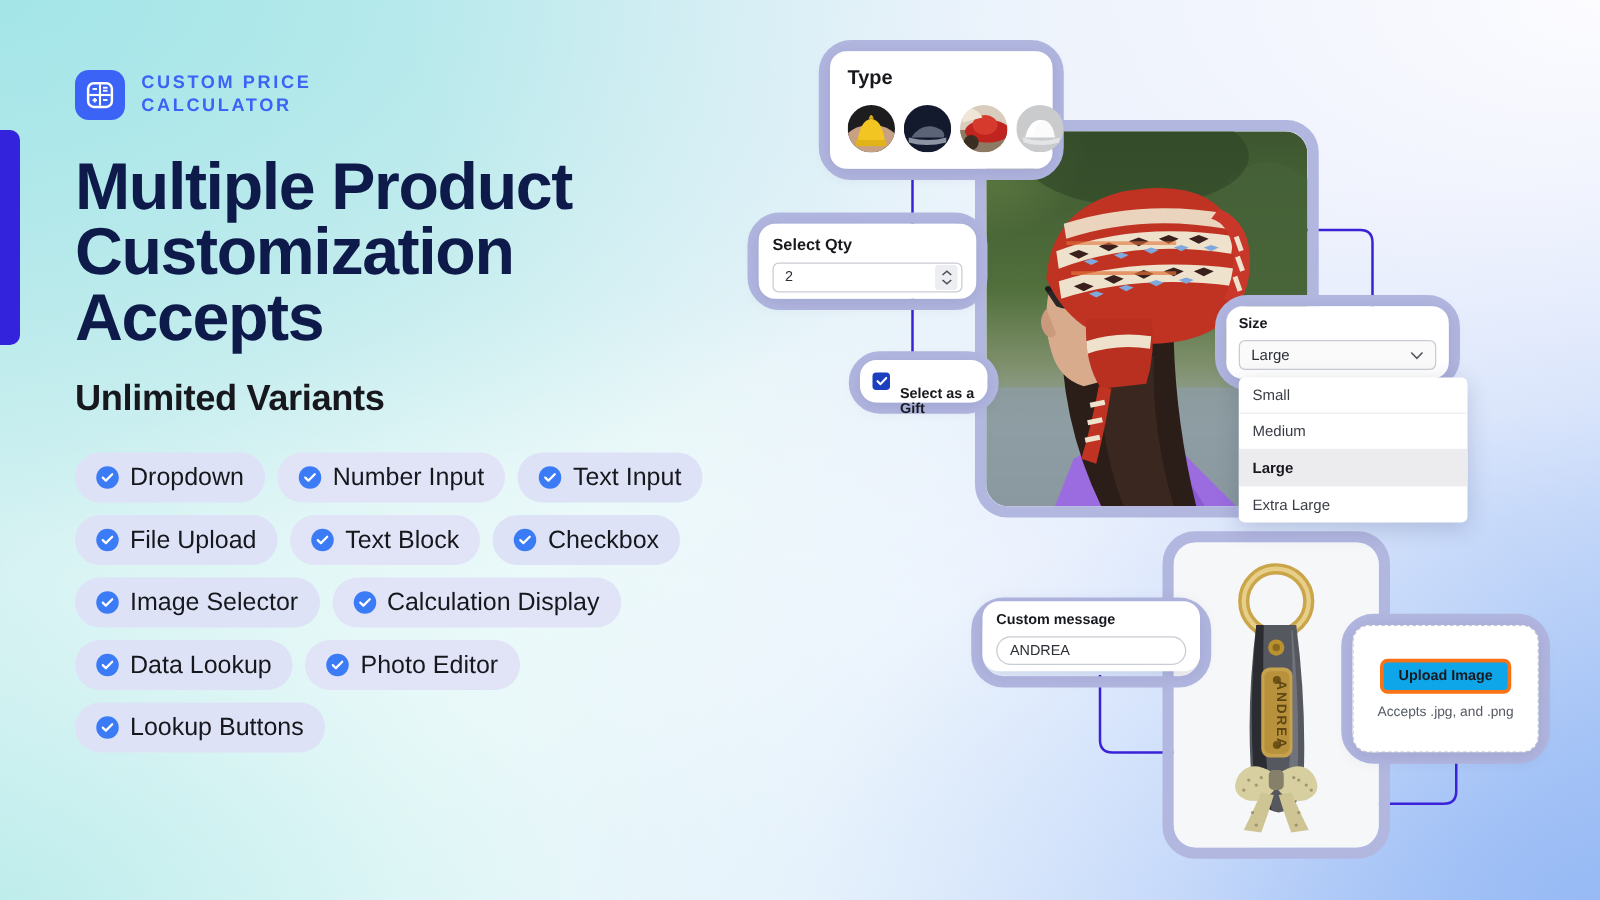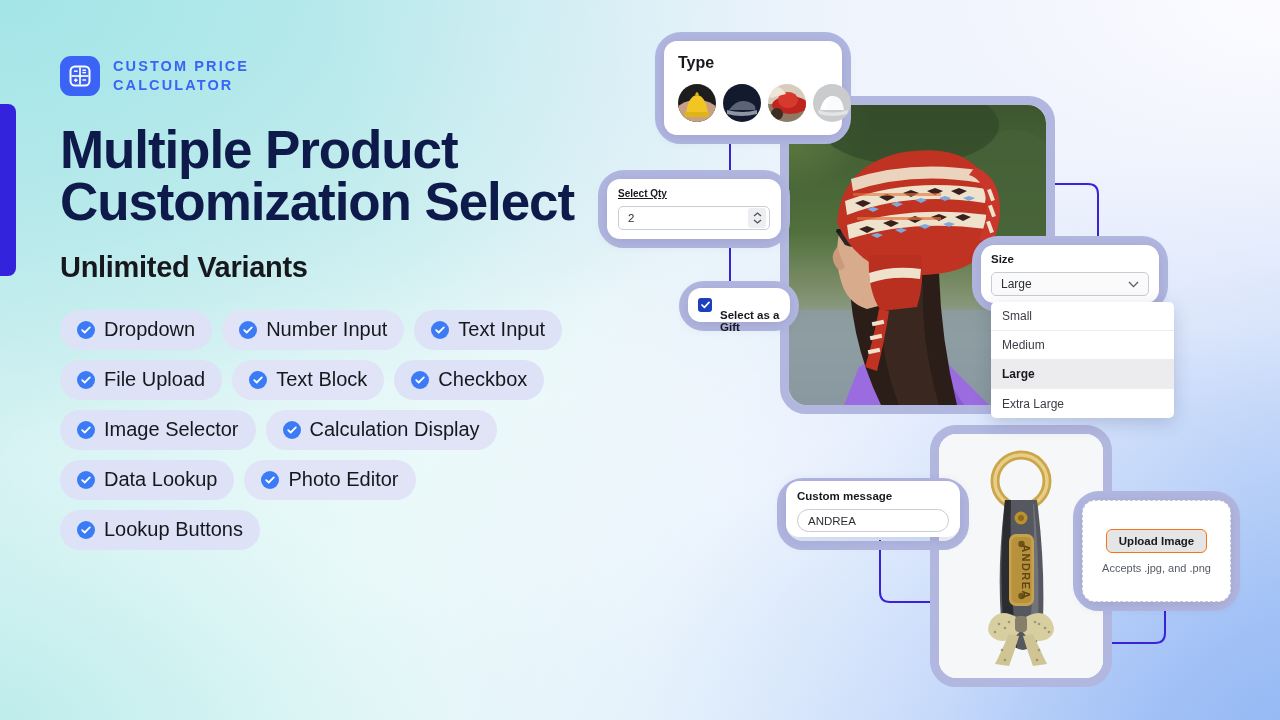--- a/index.html
+++ b/index.html
@@ -124,21 +124,21 @@
   
   #type-frame { left: 655px; top: 32px; width: 196px; height: 112px; }
   #type-card  { left: 664px; top: 41px; width: 178px; height: 94px; padding: 13px 14px; }
   #type-card .card-label { font-size: 16px; }
   .swatches { display: flex; gap: 7px; margin-top: 12px; }
   .swatch { width: 38px; height: 38px; border-radius: 50%; overflow: hidden; flex: 0 0 auto; position: relative; }
 
   
   #qty-frame { left: 598px; top: 170px; width: 192px; height: 78px; }
   #qty-card  { left: 607px; top: 179px; width: 174px; height: 60px; padding: 9px 11px; }
-  #qty-card .card-label { font-size: 10px; text-decoration: underline; }
+  #qty-card .card-label { font-size: 13px; }
   .num-input {
     margin-top: 7px; height: 24px;
     border: 1px solid #c9ccd4; border-radius: 5px;
     background: #fff;
     display: flex; align-items: center;
     font-size: 11.5px; color: #2c2f36;
     padding-left: 9px;
     position: relative;
   }
   .spinner {
@@ -200,22 +200,22 @@
   }
 
   
   #upload-frame { left: 1073px; top: 491px; width: 167px; height: 120px; }
   #upload-card  {
     left: 1082px; top: 500px; width: 149px; height: 102px;
     border: 1.6px dashed #c6c9d2;
     display: flex; flex-direction: column; align-items: center; justify-content: center; gap: 9px;
   }
   .upload-btn {
-    border: 1px solid #f97316; border-radius: 6px;
-    background: #e5e5e5; padding: 5px 12px;
+    border: 3px solid #f97316; border-radius: 6px;
+    background: #0ea5e9; padding: 5px 12px;
     font-size: 11.5px; font-weight: bold; color: #18191f;
   }
   .upload-hint { font-size: 11px; color: #555a63; }
 
   
   .conn { position: absolute; left: 0; top: 0; width: 1280px; height: 720px; pointer-events: none; }
 </style>
 </head>
 <body>
 
@@ -238,21 +238,21 @@
           <line x1="14.4" y1="8.6" x2="18" y2="8.6" stroke="#ffffff" stroke-width="1.5"></line>
           <line x1="14.4" y1="16" x2="18" y2="16" stroke="#ffffff" stroke-width="1.5"></line>
         </svg>
       </div>
       <div class="brand-text">
         <div>CUSTOM PRICE</div>
         <div>CALCULATOR</div>
       </div>
     </div>
 
-    <h1 class="headline">Multiple Product Customization Select</h1>
+    <h1 class="headline">Multiple Product Customization Accepts</h1>
     <h2 class="subheadline">Unlimited Variants</h2>
 
     <div class="pill-rows" id="pill-rows">
         <div class="pill-row">
           <div class="pill">
             <span class="check">
               <svg width="10" height="8" viewBox="0 0 10 8">
                 <path d="M1.2 4.1 L3.7 6.5 L8.8 1.4" fill="none" stroke="#ffffff" stroke-width="1.8" stroke-linecap="round" stroke-linejoin="round"></path>
               </svg>
             </span>

